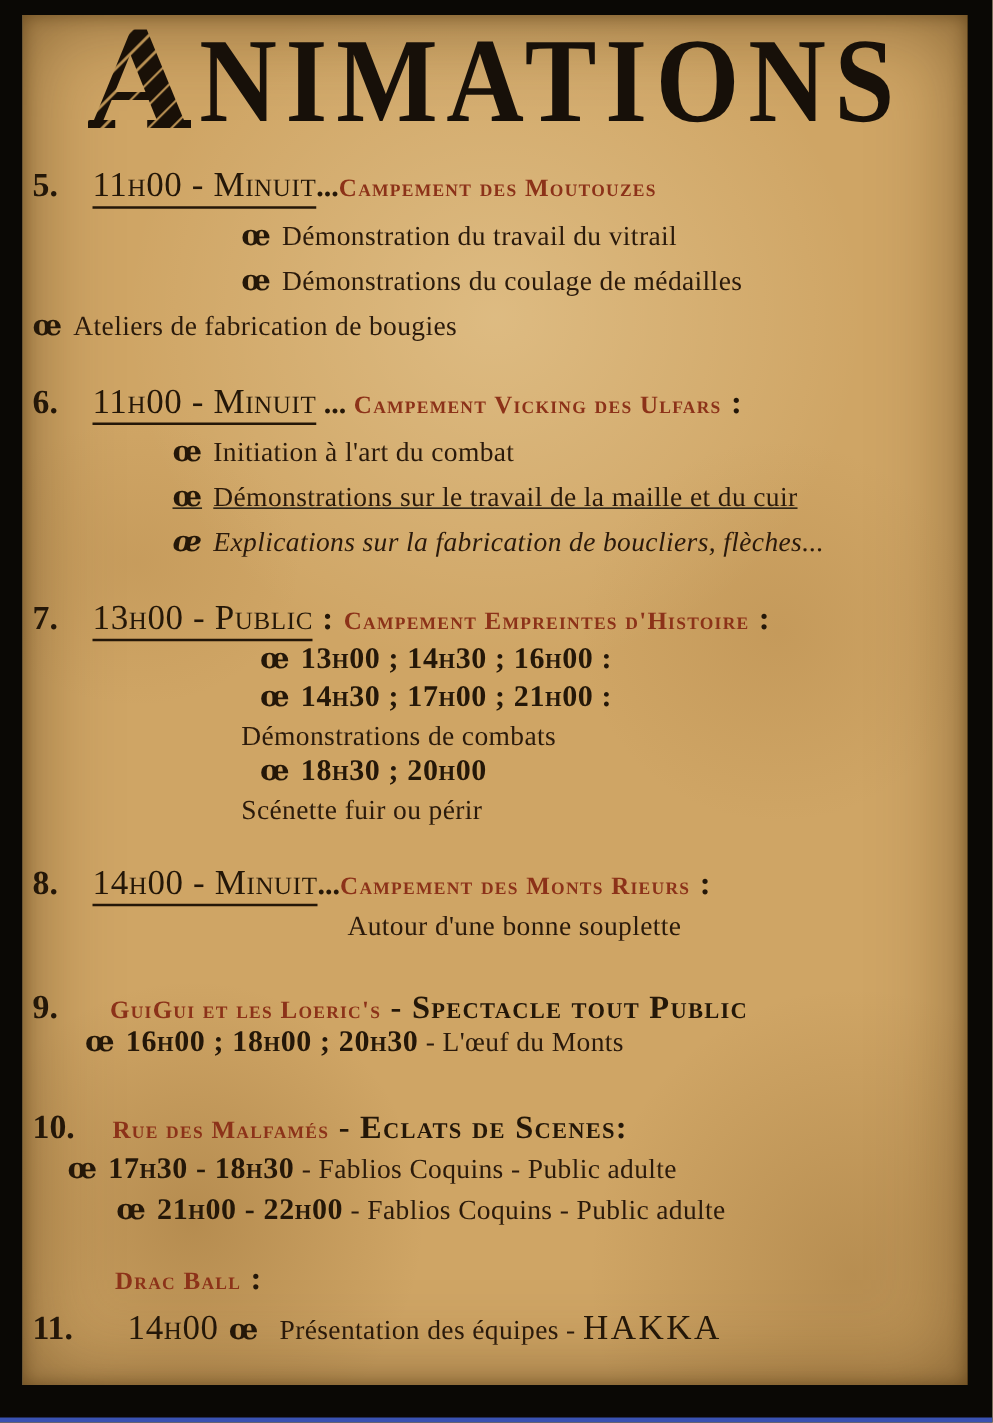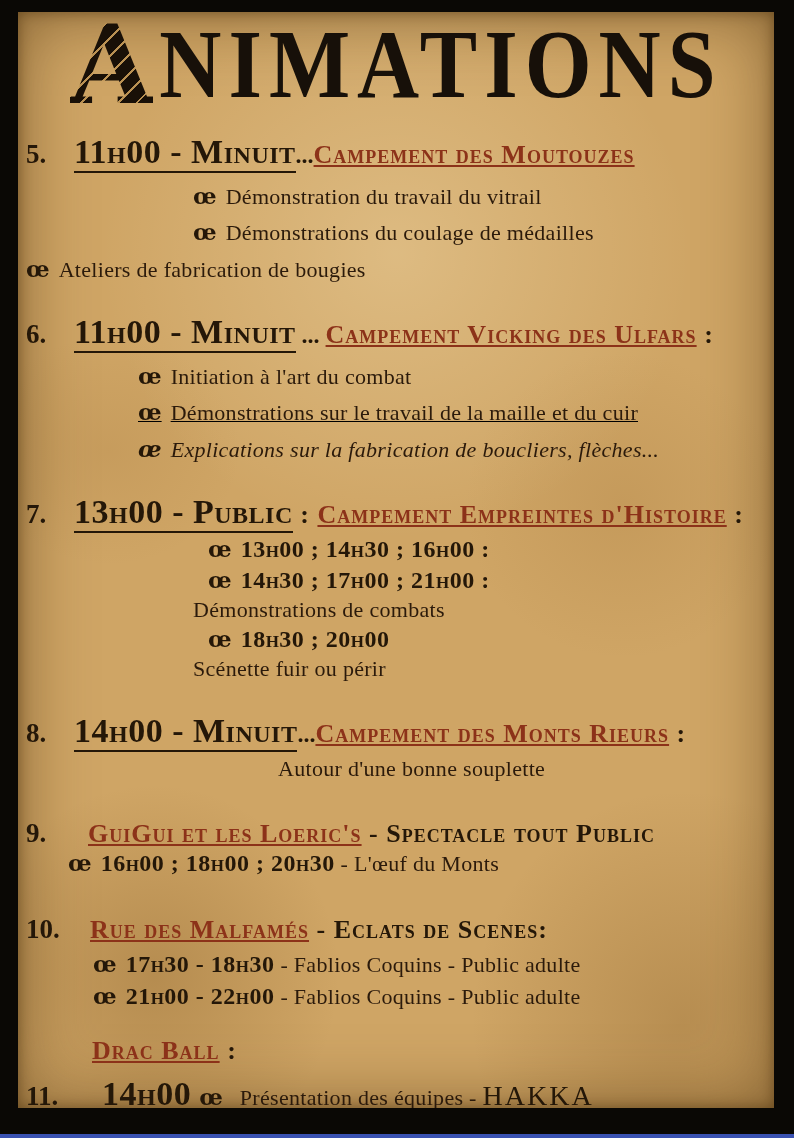--- a/index.html
+++ b/index.html
@@ -50,28 +50,28 @@
   .content { padding: 0 6px 0 8px; }
   .item { margin-top: 0; }
   .head { display: flex; align-items: baseline; line-height: 1.2; }
   .num {
     flex: none; width: 48px;
     font-size: 27px; font-weight: bold; color: #241708;
     font-family: "Liberation Serif", serif;
   }
   .head-text { display: inline; }
   .seg-time, .seg-timeplain {
-    font-variant: small-caps; font-weight: bold; font-size: 34px; color: #241708;
+    font-variant: small-caps; font-weight: normal; font-size: 28px; color: #241708;
     letter-spacing: 0.5px;
   }
   .seg-time { border-bottom: 2px solid #241708; padding-bottom: 1px; }
   .seg-dots { font-weight: bold; font-size: 24px; color: #241708; }
   .seg-red {
-    font-variant: small-caps; font-weight: bold; font-size: 26px;
-    color: #8c3219; letter-spacing: 1px; text-decoration: underline;
+    font-variant: small-caps; font-weight: bold; font-size: 20px;
+    color: #8c3219; letter-spacing: 1px;
   }
   .seg-dark {
     font-variant: small-caps; font-weight: bold; font-size: 26px;
     color: #241708; letter-spacing: 1px;
   }
   .line { line-height: 1.15; }
   .seg-bullet {
     font-weight: bold; font-size: 23px; color: #241708;
     margin-right: 9px; font-family: "DejaVu Serif", serif;
   }
@@ -143,21 +143,21 @@
             <span class="num">9.</span>
             <span class="head-text" style="margin-left: 14px;"><span class="seg-red">GuiGui et les Loeric's</span><span class="seg-dark"> - Spectacle tout Public</span></span>
           </div>
           <div class="line" style="margin-left: 42px; margin-top: 0px;"><span class="seg-bullet">œ</span><span class="seg-strong">16h00 ; 18h00 ; 20h30</span><span class="seg-script"> - L'œuf du Monts</span></div>
         </div>
         <div class="item" style="margin-top: 36px;">
           <div class="head">
             <span class="num">10.</span>
             <span class="head-text" style="margin-left: 16px;"><span class="seg-red">Rue des Malfamés</span><span class="seg-dark"> - Eclats de Scenes:</span></span>
           </div>
-          <div class="line" style="margin-left: 67px; margin-top: 5px;"><span class="seg-bullet">œ</span><span class="seg-strong">17h30 - 18h30</span><span class="seg-script"> - Fablios Coquins - Public adulte</span></div>
+          <div class="line" style="margin-left: 28px; margin-top: 5px;"><span class="seg-bullet">œ</span><span class="seg-strong">17h30 - 18h30</span><span class="seg-script"> - Fablios Coquins - Public adulte</span></div>
           <div class="line" style="margin-left: 67px; margin-top: 5px;"><span class="seg-bullet">œ</span><span class="seg-strong">21h00 - 22h00</span><span class="seg-script"> - Fablios Coquins - Public adulte</span></div>
         </div>
         <div class="item" style="margin-top: 24px;">
           <div class="head">
             <span class="num"></span>
             <span class="head-text" style="margin-left: 18px;"><span class="seg-red">Drac Ball</span><span class="seg-dark"> :</span></span>
           </div>
         </div>
         <div class="item" style="margin-top: 8px;">
           <div class="head">

